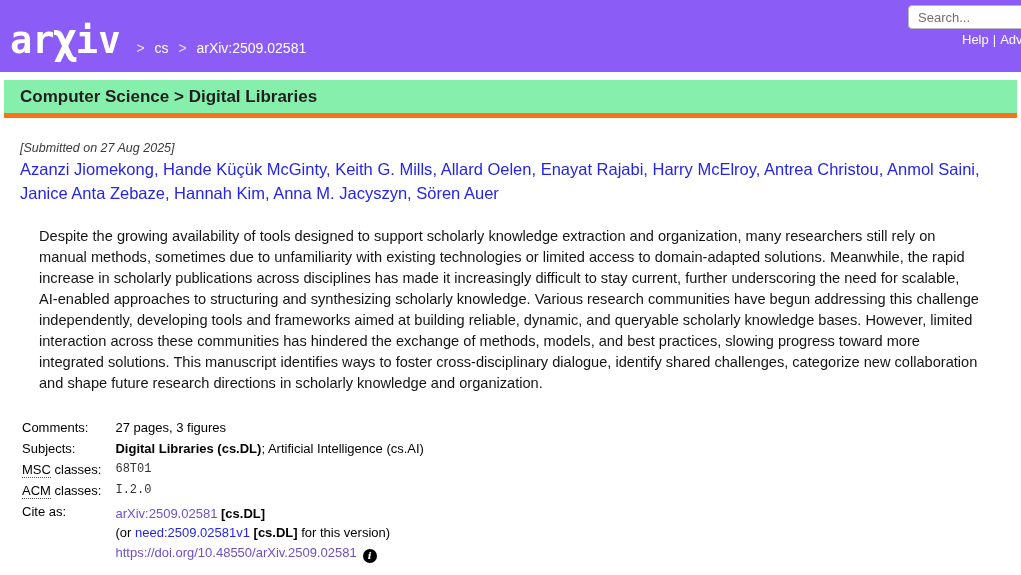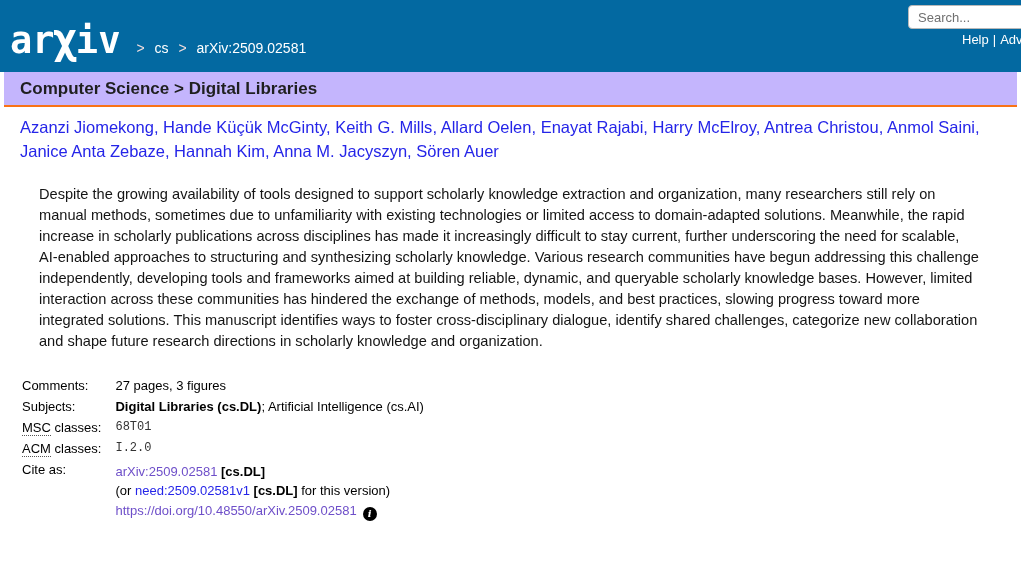--- a/index.html
+++ b/index.html
@@ -7,21 +7,21 @@
     margin: 0; padding: 0;
     width: 1021px; height: 575px;
     overflow: hidden;
     background: #ffffff;
     font-family: "Liberation Sans", sans-serif;
   }
   
   .banner {
     position: relative;
     height: 72px;
-    background: #0369a1;
+    background: #8b5cf6;
   }
   .logo-row {
     position: absolute;
     left: 10px; bottom: 12px;
     display: flex;
     align-items: baseline;
     white-space: nowrap;
   }
   .logo {
     color: #fff;
@@ -67,23 +67,23 @@
     position: absolute;
     top: 32px; left: 962px;
     font-size: 13px;
     color: #ffffff;
     white-space: nowrap;
   }
   .nav-links a { color: #ffffff; text-decoration: none; }
   .nav-links .divider { margin: 0 4px; }
   
   .subheader {
-    margin: 0 4px;
-    background: #c4b5fd;
-    border-bottom: 2px solid #f97316;
+    margin: 8px 4px;
+    background: #86efac;
+    border-bottom: 5px solid #f97316;
     padding: 7px 16px 6px 16px;
     font-size: 17px;
     font-weight: bold;
     color: #1f1f1f;
   }
   
   .content { padding: 9px 20px 0 20px; }
   .submitted {
     font-style: italic;
     font-size: 12.5px;
@@ -181,20 +181,21 @@
     <a href="#">Help</a><span class="divider">|</span><a href="#">Advanced Search</a>
   </div>
 </div>
 
 <div class="subheader">
   <span>Computer Science &gt; Digital Libraries</span>
 </div>
 
 <div class="content">
 
+  <div class="submitted">[Submitted on 27 Aug 2025]</div>
 
 
   <div class="authors"><a href="#">Azanzi Jiomekong</a><span>, </span><a href="#">Hande Küçük McGinty</a><span>, </span><a href="#">Keith G. Mills</a><span>, </span><a href="#">Allard Oelen</a><span>, </span><a href="#">Enayat Rajabi</a><span>, </span><a href="#">Harry McElroy</a><span>, </span><a href="#">Antrea Christou</a><span>, </span><a href="#">Anmol Saini</a><span>, </span><a href="#">Janice Anta Zebaze</a><span>, </span><a href="#">Hannah Kim</a><span>, </span><a href="#">Anna M. Jacyszyn</a><span>, </span><a href="#">Sören Auer</a></div>
 
   <blockquote class="abstract">Despite the growing availability of tools designed to support scholarly knowledge extraction and organization, many researchers still rely on manual methods, sometimes due to unfamiliarity with existing technologies or limited access to domain-adapted solutions. Meanwhile, the rapid increase in scholarly publications across disciplines has made it increasingly difficult to stay current, further underscoring the need for scalable, AI-enabled approaches to structuring and synthesizing scholarly knowledge. Various research communities have begun addressing this challenge independently, developing tools and frameworks aimed at building reliable, dynamic, and queryable scholarly knowledge bases. However, limited interaction across these communities has hindered the exchange of methods, models, and best practices, slowing progress toward more integrated solutions. This manuscript identifies ways to foster cross-disciplinary dialogue, identify shared challenges, categorize new collaboration and shape future research directions in scholarly knowledge and organization.</blockquote>
 
   <table class="meta-table">
     <tbody>
         <tr>
       <td class="label">Comments:</td>

